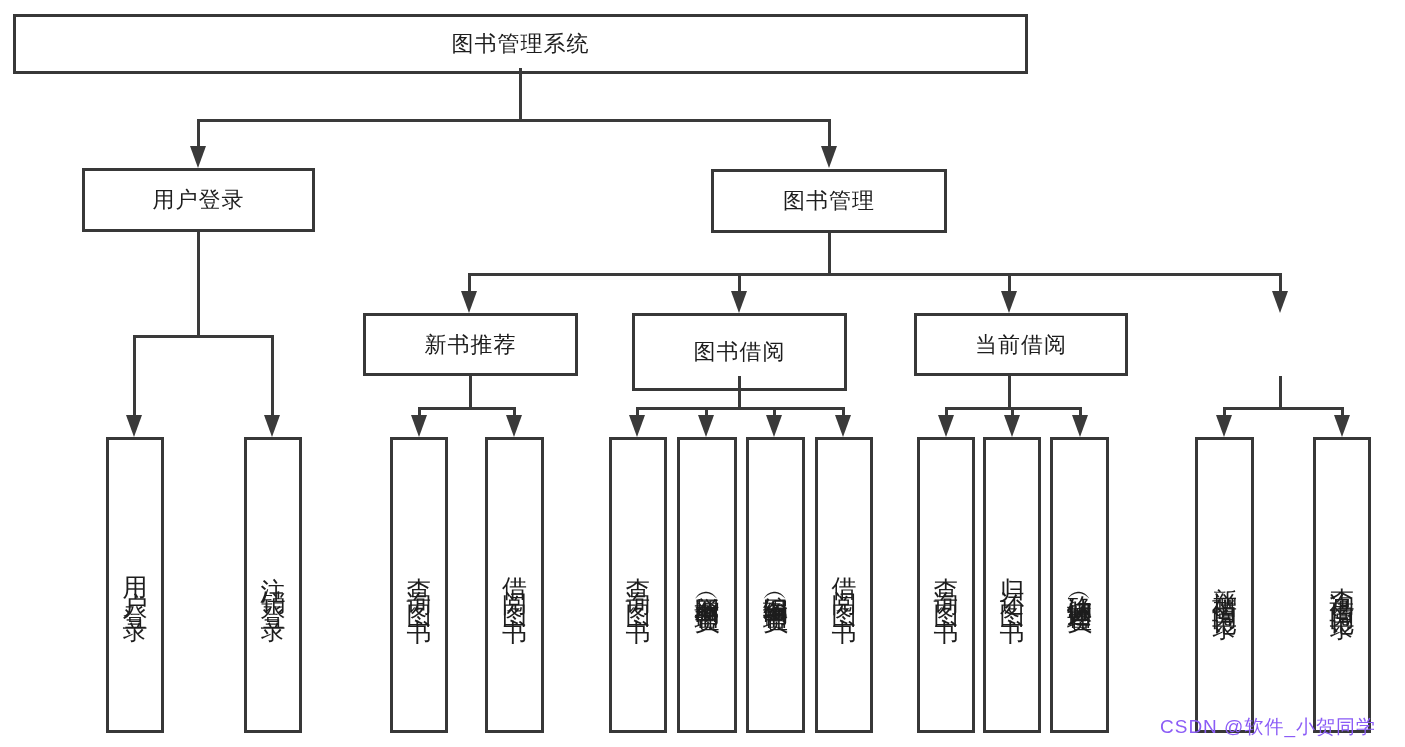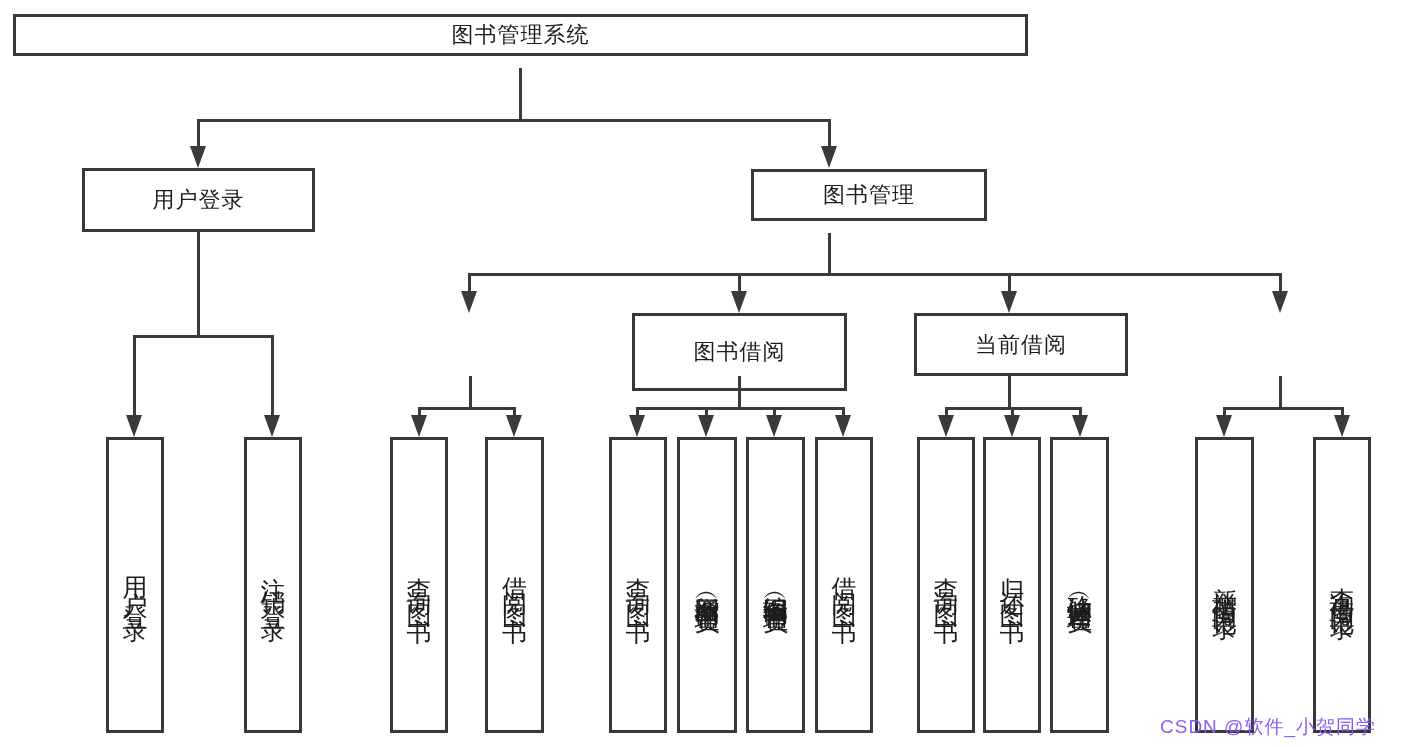--- a/index.html
+++ b/index.html
@@ -33,50 +33,51 @@
   .watermark{
     position:absolute;left:1160px;top:714px;z-index:10;
     font-size:19px;letter-spacing:1px;color:#8b5cf6;white-space:nowrap;
   }
 </style>
 </head>
 <body>
 
 <div class="canvas">
 
-  <div class="box" style="left:13px;top:14px;width:1015px;height:42px;">图书管理系统</div>
+  <div class="box" style="left:13px;top:14px;width:1015px;height:60px;">图书管理系统</div>
 
   <div class="vl" style="left:519px;top:68px;height:51px;"></div>
   <div class="hl" style="left:197px;top:119px;width:634px;"></div>
   <div class="vl" style="left:197px;top:119px;height:28px;"></div>
   <div class="arr" style="left:190px;top:146px;"></div>
   <div class="vl" style="left:828px;top:119px;height:28px;"></div>
   <div class="arr" style="left:821px;top:146px;"></div>
 
   <div class="box" style="left:82px;top:168px;width:233px;height:64px;">用户登录</div>
-  <div class="box" style="left:751px;top:169px;width:236px;height:52px;">图书管理</div>
+  <div class="box" style="left:711px;top:169px;width:236px;height:64px;">图书管理</div>
 
   <div class="vl" style="left:197px;top:232px;height:103px;"></div>
   <div class="hl" style="left:133px;top:335px;width:141px;"></div>
   <div class="vl" style="left:133px;top:335px;height:80px;"></div>
   <div class="arr" style="left:126px;top:415px;"></div>
   <div class="vl" style="left:271px;top:335px;height:80px;"></div>
   <div class="arr" style="left:264px;top:415px;"></div>
 
   <div class="vl" style="left:828px;top:233px;height:40px;"></div>
   <div class="hl" style="left:468px;top:273px;width:813px;"></div>
   <div class="vl" style="left:468px;top:273px;height:18px;"></div>
   <div class="arr" style="left:461px;top:291px;"></div>
   <div class="vl" style="left:738px;top:273px;height:18px;"></div>
   <div class="arr" style="left:731px;top:291px;"></div>
   <div class="vl" style="left:1008px;top:273px;height:18px;"></div>
   <div class="arr" style="left:1001px;top:291px;"></div>
   <div class="vl" style="left:1279px;top:273px;height:18px;"></div>
   <div class="arr" style="left:1272px;top:291px;"></div>
 
+  <div class="box" style="left:363px;top:313px;width:215px;height:63px;">新书推荐</div>
   <div class="box" style="left:632px;top:313px;width:215px;height:78px;">图书借阅</div>
   <div class="box" style="left:902px;top:313px;width:214px;height:63px;margin-left:12px;">当前借阅</div>
 
   <div class="vl" style="left:469px;top:376px;height:31px;"></div>
   <div class="hl" style="left:418px;top:407px;width:97px;"></div>
   <div class="vl" style="left:418px;top:407px;height:8px;"></div>
   <div class="arr" style="left:411px;top:415px;"></div>
   <div class="vl" style="left:513px;top:407px;height:8px;"></div>
   <div class="arr" style="left:506px;top:415px;"></div>
 

